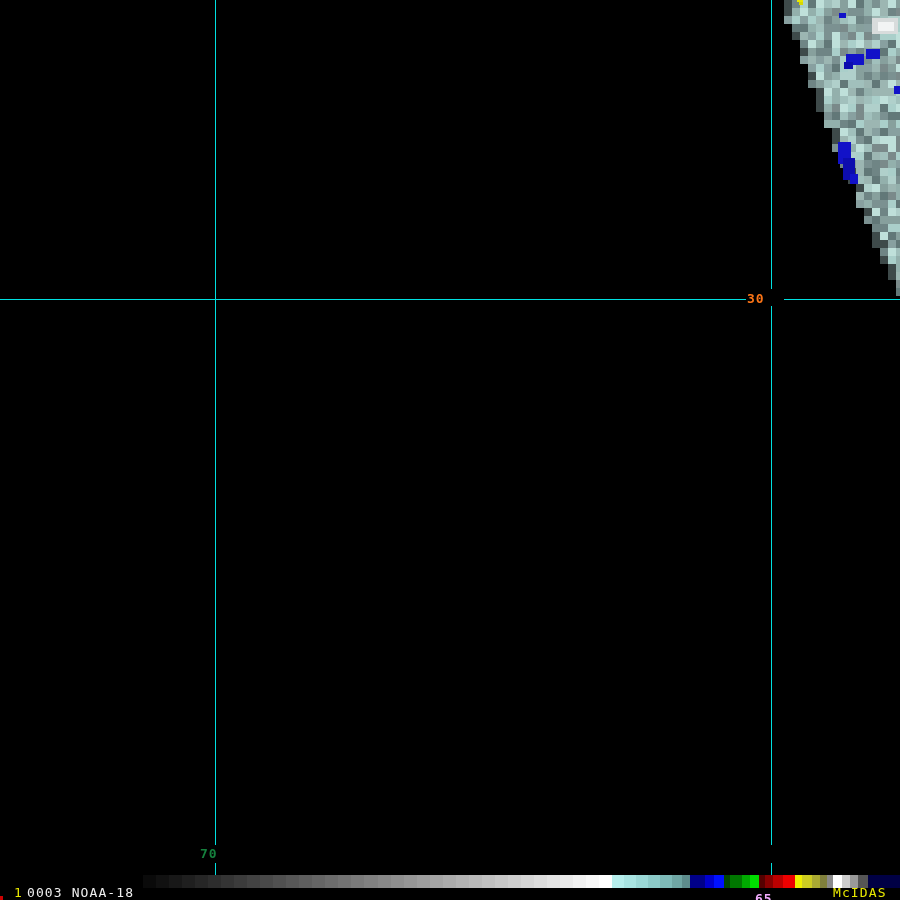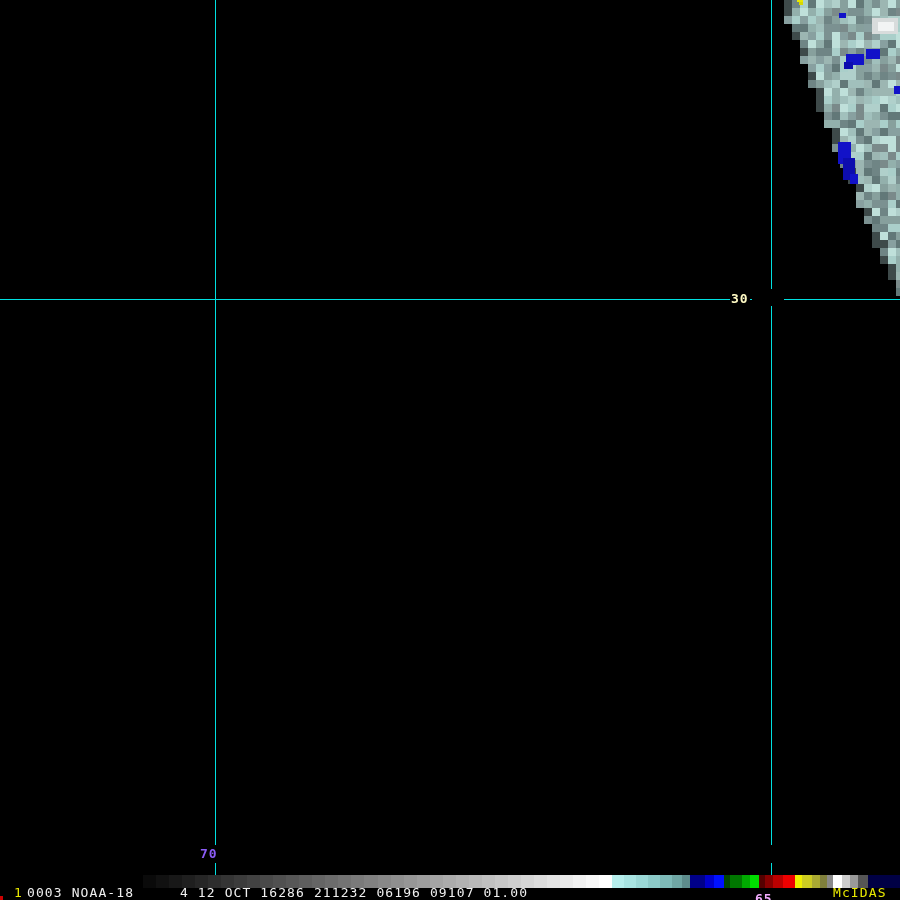--- a/index.html
+++ b/index.html
@@ -357,27 +357,26 @@
   <div id="graticule-layer">
       <div class="gline" style="left: 0px; top: 299px; width: 752px; height: 1px; background: rgb(0, 224, 224);"></div>
       <div class="gline" style="left: 784px; top: 299px; width: 116px; height: 1px; background: rgb(0, 224, 224);"></div>
       <div class="gline" style="left: 215px; top: 0px; width: 1px; height: 845px; background: rgb(0, 224, 224);"></div>
       <div class="gline" style="left: 215px; top: 863px; width: 1px; height: 25px; background: rgb(0, 224, 224);"></div>
       <div class="gline" style="left: 771px; top: 0px; width: 1px; height: 289px; background: rgb(0, 224, 224);"></div>
       <div class="gline" style="left: 771px; top: 306px; width: 1px; height: 539px; background: rgb(0, 224, 224);"></div>
       <div class="gline" style="left: 771px; top: 863px; width: 1px; height: 25px; background: rgb(0, 224, 224);"></div>
     </div>
 
-  <div class="coord-label" id="lat-label" style="left: 730px; top: 292px; color: #fef9c3;">30</div>
-  <div class="coord-label" id="lon-label-0" style="left: 199px; top: 847px; color: #8b5cf6;">70</div>
+  <div class="coord-label" id="lat-label" style="left: 746px; top: 292px; color: #f97316;">30</div>
+  <div class="coord-label" id="lon-label-0" style="left: 199px; top: 847px; color: #15803d;">70</div>
   <div class="coord-label" id="lon-label-1" style="left: 754px; top: 847px; color: #f0abfc; margin-top: 45px;">65</div>
 
   <div id="colorbar" style="left: 143px; top: 875px; height: 13px;"><span class="seg" style="width: 13px; background: rgb(10, 10, 10);"></span><span class="seg" style="width: 13px; background: rgb(17, 17, 17);"></span><span class="seg" style="width: 13px; background: rgb(24, 24, 24);"></span><span class="seg" style="width: 13px; background: rgb(31, 31, 31);"></span><span class="seg" style="width: 13px; background: rgb(38, 38, 38);"></span><span class="seg" style="width: 13px; background: rgb(45, 45, 45);"></span><span class="seg" style="width: 13px; background: rgb(52, 52, 52);"></span><span class="seg" style="width: 13px; background: rgb(59, 59, 59);"></span><span class="seg" style="width: 13px; background: rgb(66, 66, 66);"></span><span class="seg" style="width: 13px; background: rgb(73, 73, 73);"></span><span class="seg" style="width: 13px; background: rgb(80, 80, 80);"></span><span class="seg" style="width: 13px; background: rgb(87, 87, 87);"></span><span class="seg" style="width: 13px; background: rgb(94, 94, 94);"></span><span class="seg" style="width: 13px; background: rgb(101, 101, 101);"></span><span class="seg" style="width: 13px; background: rgb(108, 108, 108);"></span><span class="seg" style="width: 13px; background: rgb(115, 115, 115);"></span><span class="seg" style="width: 13px; background: rgb(122, 122, 122);"></span><span class="seg" style="width: 14px; background: rgb(129, 129, 129);"></span><span class="seg" style="width: 13px; background: rgb(136, 136, 136);"></span><span class="seg" style="width: 13px; background: rgb(143, 143, 143);"></span><span class="seg" style="width: 13px; background: rgb(150, 150, 150);"></span><span class="seg" style="width: 13px; background: rgb(157, 157, 157);"></span><span class="seg" style="width: 13px; background: rgb(164, 164, 164);"></span><span class="seg" style="width: 13px; background: rgb(171, 171, 171);"></span><span class="seg" style="width: 13px; background: rgb(178, 178, 178);"></span><span class="seg" style="width: 13px; background: rgb(185, 185, 185);"></span><span class="seg" style="width: 13px; background: rgb(192, 192, 192);"></span><span class="seg" style="width: 13px; background: rgb(199, 199, 199);"></span><span class="seg" style="width: 13px; background: rgb(206, 206, 206);"></span><span class="seg" style="width: 13px; background: rgb(213, 213, 213);"></span><span class="seg" style="width: 13px; background: rgb(220, 220, 220);"></span><span class="seg" style="width: 13px; background: rgb(227, 227, 227);"></span><span class="seg" style="width: 13px; background: rgb(234, 234, 234);"></span><span class="seg" style="width: 13px; background: rgb(241, 241, 241);"></span><span class="seg" style="width: 13px; background: rgb(248, 248, 248);"></span><span class="seg" style="width: 13px; background: rgb(255, 255, 255);"></span><span class="seg" style="width: 12px; background: rgb(182, 238, 236);"></span><span class="seg" style="width: 12px; background: rgb(168, 228, 226);"></span><span class="seg" style="width: 12px; background: rgb(154, 216, 214);"></span><span class="seg" style="width: 12px; background: rgb(140, 202, 200);"></span><span class="seg" style="width: 12px; background: rgb(126, 186, 184);"></span><span class="seg" style="width: 10px; background: rgb(111, 166, 164);"></span><span class="seg" style="width: 8px; background: rgb(93, 140, 140);"></span><span class="seg" style="width: 15px; background: rgb(0, 0, 136);"></span><span class="seg" style="width: 9px; background: rgb(0, 0, 204);"></span><span class="seg" style="width: 10px; background: rgb(0, 17, 255);"></span><span class="seg" style="width: 6px; background: rgb(0, 68, 0);"></span><span class="seg" style="width: 12px; background: rgb(0, 119, 0);"></span><span class="seg" style="width: 8px; background: rgb(0, 170, 0);"></span><span class="seg" style="width: 9px; background: rgb(0, 221, 0);"></span><span class="seg" style="width: 6px; background: rgb(85, 0, 0);"></span><span class="seg" style="width: 8px; background: rgb(136, 0, 0);"></span><span class="seg" style="width: 10px; background: rgb(187, 0, 0);"></span><span class="seg" style="width: 12px; background: rgb(238, 0, 0);"></span><span class="seg" style="width: 7px; background: rgb(238, 238, 0);"></span><span class="seg" style="width: 10px; background: rgb(204, 204, 34);"></span><span class="seg" style="width: 8px; background: rgb(170, 170, 51);"></span><span class="seg" style="width: 7px; background: rgb(128, 128, 60);"></span><span class="seg" style="width: 6px; background: rgb(138, 138, 138);"></span><span class="seg" style="width: 9px; background: rgb(255, 255, 255);"></span><span class="seg" style="width: 8px; background: rgb(204, 204, 204);"></span><span class="seg" style="width: 8px; background: rgb(153, 153, 153);"></span><span class="seg" style="width: 10px; background: rgb(85, 85, 85);"></span><span class="seg" style="width: 32px; background: rgb(0, 0, 68);"></span></div>
 
   <div id="statusbar">
     <span class="yellow-text" id="frame-number" style="left: 14px;">1</span>
     <span id="frame-info" style="left: 27px;">0003 NOAA-18</span>
-    <span id="image-time" style="left: 180px;">4 12 OCT 16286 211232 06196 09107 01.00</span>
     <span class="yellow-text" id="brand" style="left: 833px;">McIDAS</span>
   </div>
 
   <div id="cursor-artifact" style="background: rgb(204, 0, 0);"></div>
 </div>
 
 </body></html>

